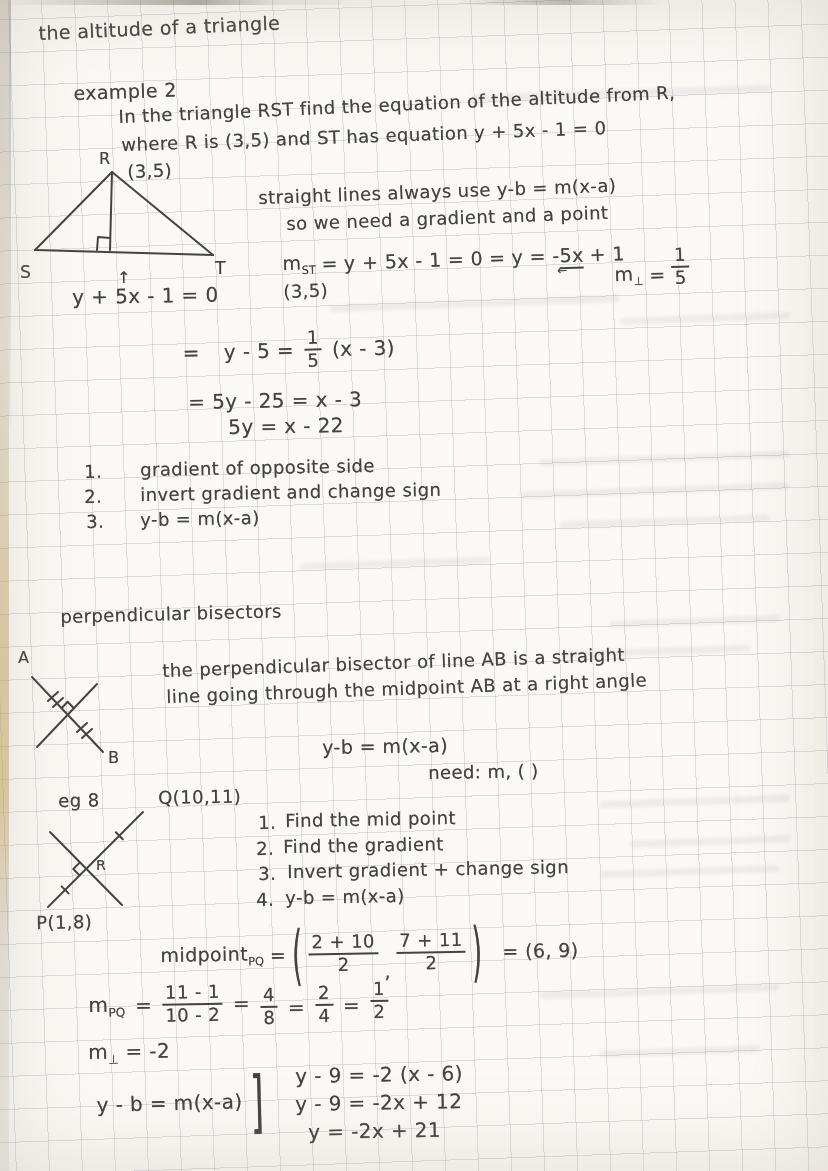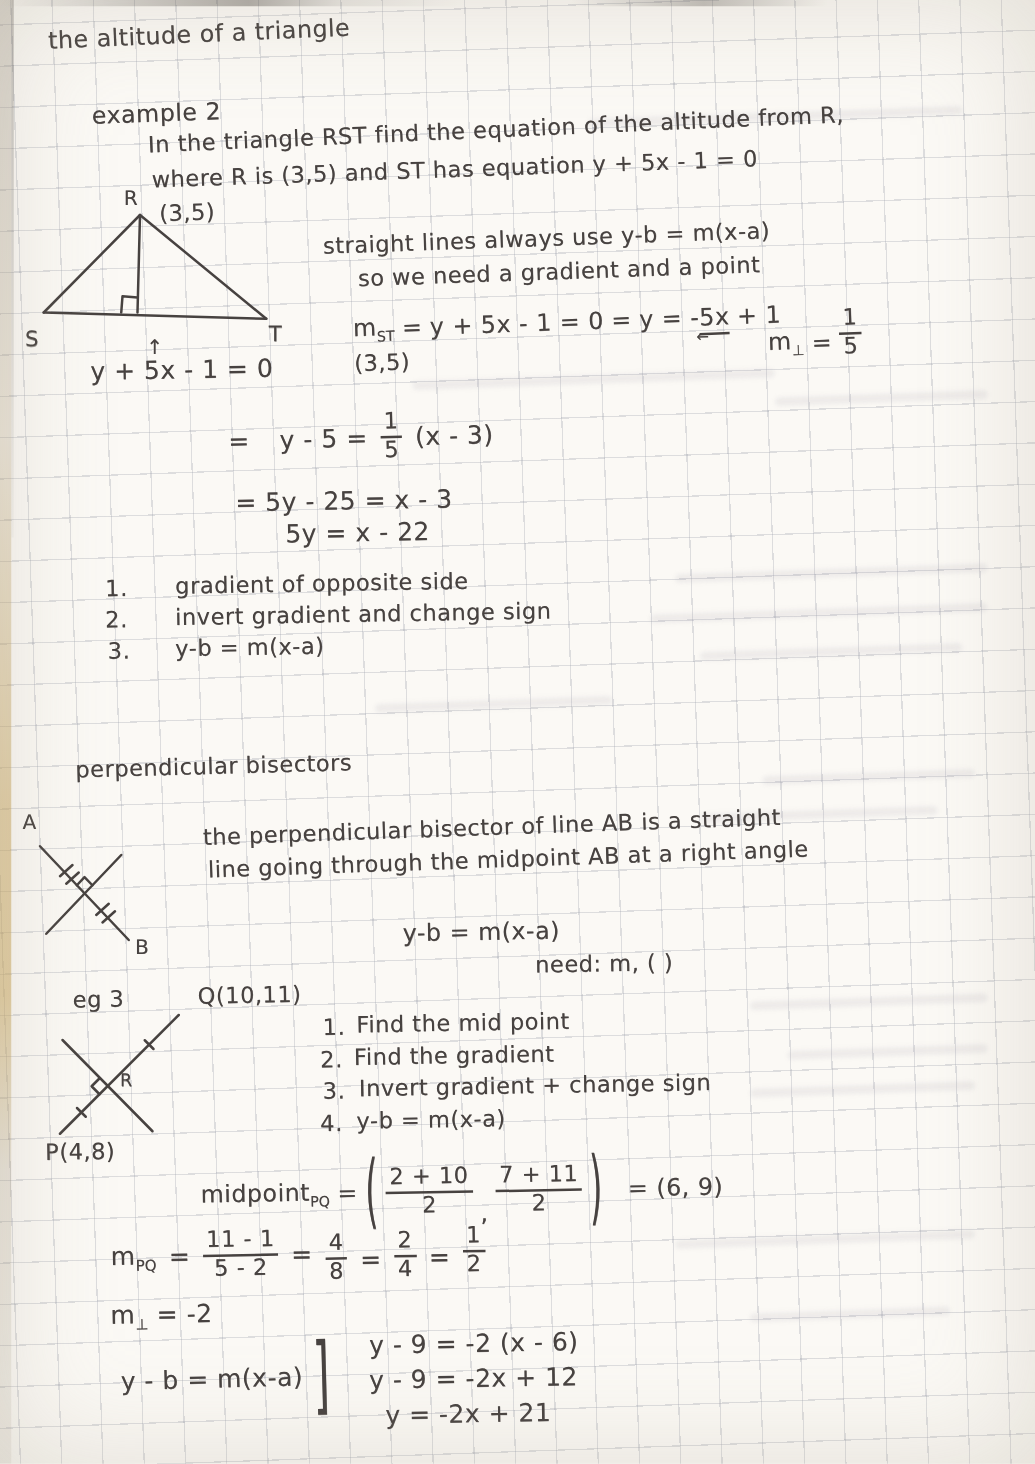--- a/index.html
+++ b/index.html
@@ -148,32 +148,32 @@
     <polyline points="41.5,56.2 47.6,49.7 53.9,56.2"></polyline>
   </svg>
   <div class="hw s16" style="left:18px;top:648px;">A</div>
   <div class="hw s16" style="left:108px;top:748px;">B</div>
 
   <div class="hw s18 r2" style="left:162px;top:660px;">the perpendicular bisector of line AB is a straight</div>
   <div class="hw s18 r2" style="left:166px;top:686px;">line going through the midpoint AB at a right angle</div>
   <div class="hw s19 r1" style="left:322px;top:736px;">y-b = m(x-a)</div>
   <div class="hw s18 r1" style="left:428px;top:762px;">need: m, (  )</div>
 
-  <div class="hw s18 r1" style="left:58px;top:790px;">eg 3</div>
+  <div class="hw s18 r1" style="left:58px;top:790px;">eg 8</div>
   <div class="hw s18 r1" style="left:158px;top:787px;">Q(10,11)</div>
 
   <svg style="left:40px;top:805px;" width="115" height="115" viewBox="0 0 115 115">
     <path d="M8,102 L103,7"></path>
     <path d="M10,27 L82,100"></path>
     <path d="M75.8,27.2 L82.8,34.2"></path>
     <path d="M21.6,81.4 L28.6,88.4"></path>
     <polyline points="39.7,57.6 33.3,64 39.6,70.4"></polyline>
   </svg>
   <div class="hw s14" style="left:96px;top:857px;">R</div>
-  <div class="hw s18 r1" style="left:36px;top:912px;">P(4,8)</div>
+  <div class="hw s18 r1" style="left:36px;top:912px;">P(1,8)</div>
 
   <div class="hw s18 r1" style="left:258px;top:812px;">1.</div>
   <div class="hw s18 r1" style="left:285px;top:810px;">Find the mid point</div>
   <div class="hw s18 r1" style="left:256px;top:838px;">2.</div>
   <div class="hw s18 r1" style="left:283px;top:836px;">Find the gradient</div>
   <div class="hw s18 r1" style="left:258px;top:863px;">3.</div>
   <div class="hw s18 r1" style="left:287px;top:861px;">Invert gradient + change sign</div>
   <div class="hw s18 r1" style="left:256px;top:889px;">4.</div>
   <div class="hw s18 r1" style="left:285px;top:887px;">y-b = m(x-a)</div>
 
@@ -192,21 +192,21 @@
     </span>
     <span class="bigparen">)</span>
     <span style="margin-left:14px;">= (6, 9)</span>
   </div>
 
   <div class="hw s20 r1 row g10" style="left:88px;top:980px;height:52px;">
     <span><span>m</span><sub>PQ</sub></span>
     <span>=</span>
     <span class="frac s18">
       <span class="num">11 - 1</span>
-      <span class="den">5 - 2</span>
+      <span class="den">10 - 2</span>
     </span>
     <span>=</span>
     <span class="frac s18" style="margin-top:8px;">
       <span class="num">4</span>
       <span class="den">8</span>
     </span>
     <span style="margin-top:10px;">=</span>
     <span class="frac s18" style="margin-top:6px;">
       <span class="num">2</span>
       <span class="den">4</span>

